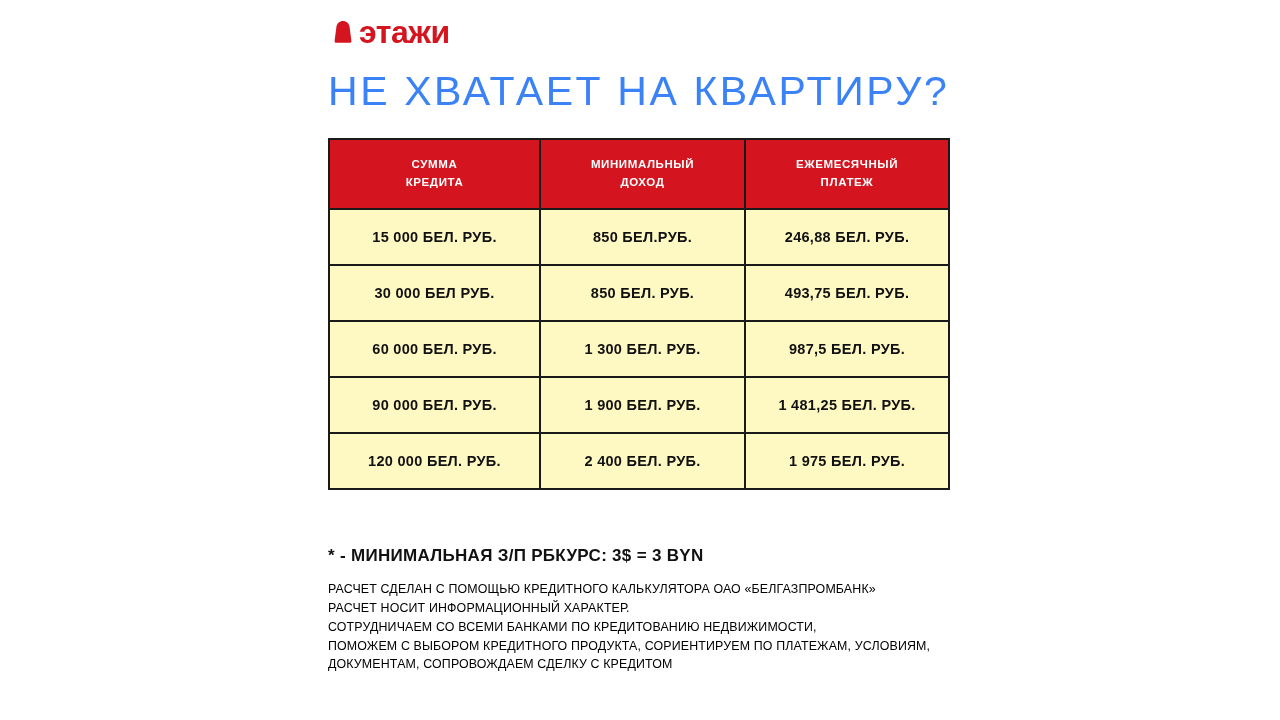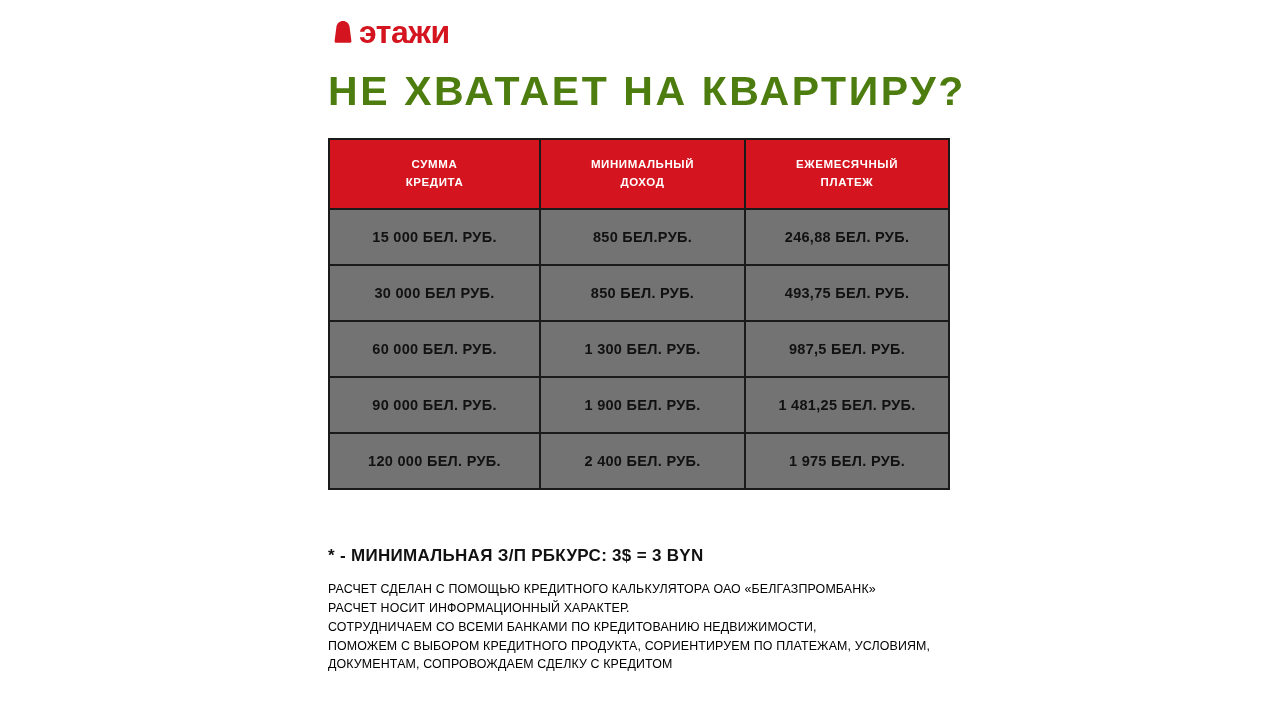--- a/index.html
+++ b/index.html
@@ -46,23 +46,23 @@
     line-height: 1;
   }
 
   
   .headline {
     position: absolute;
     left: 328px;
     top: 68px;
     width: 620px;
     font-size: 41px;
-    font-weight: bold;
+    font-weight: normal;
     letter-spacing: 2.6px;
-    color: #4d7c0f;
+    color: #3b82f6;
     white-space: nowrap;
   }
 
   
   .table-wrap {
     position: absolute;
     left: 328px;
     top: 138px;
     width: 620px;
   }
@@ -78,21 +78,21 @@
     font-weight: bold;
     letter-spacing: 0.6px;
     line-height: 1.55;
     height: 68px;
     vertical-align: middle;
     text-align: center;
     border: 2px solid #1a1a1a;
     padding: 0 6px;
   }
   table.credit-table td {
-    background: #737373;
+    background: #fef9c3;
     color: #111111;
     font-size: 14.5px;
     font-weight: bold;
     letter-spacing: 0.3px;
     height: 54px;
     vertical-align: middle;
     text-align: center;
     border: 2px solid #1a1a1a;
     padding: 0 4px;
     margin-top: 19px;

